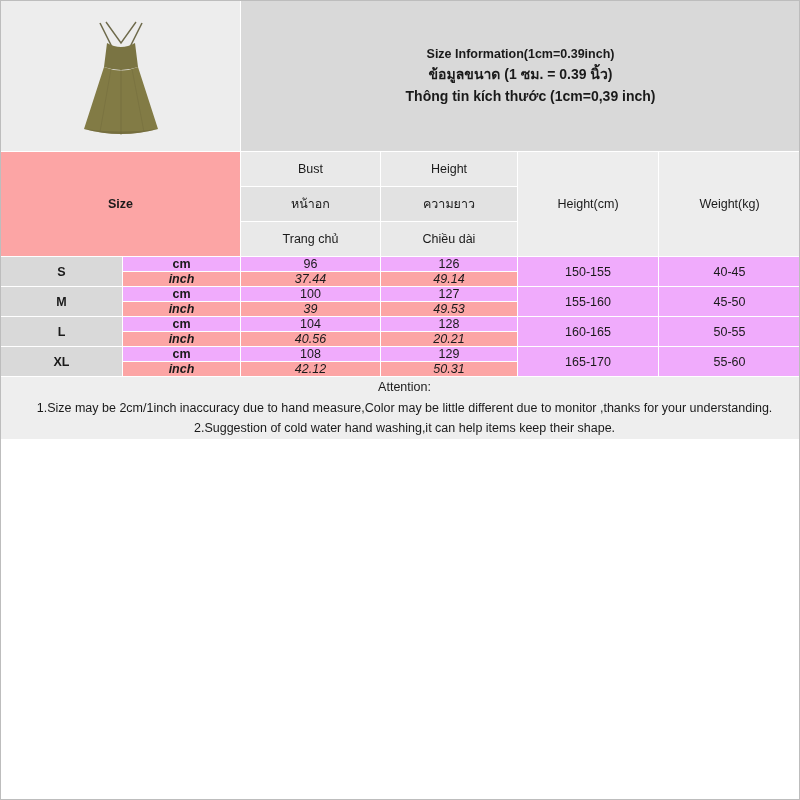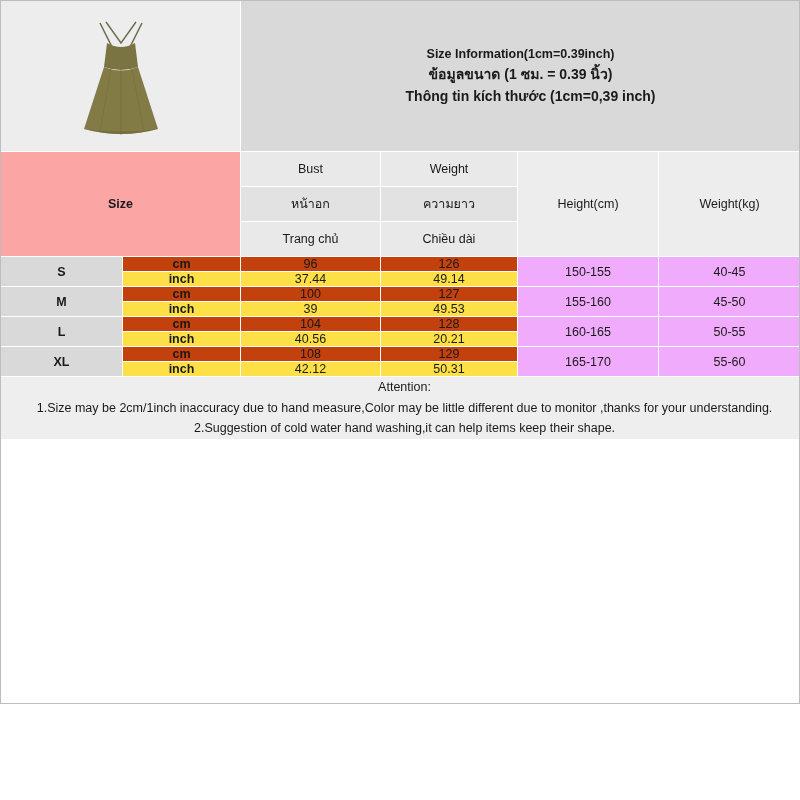--- a/index.html
+++ b/index.html
@@ -13,21 +13,21 @@
     font-family: "Liberation Sans", sans-serif;
     color: #1a1a1a;
     position: relative;
     overflow: hidden;
   }
   #sizechart {
     position: absolute;
     left: 0;
     top: 0;
     width: 800px;
-    height: 704px;
+    height: 800px;
     box-sizing: border-box;
   }
   .table {
     position: absolute;
     left: 0;
     top: 0;
     width: 800px;
     border-collapse: collapse;
     table-layout: fixed;
   }
@@ -86,22 +86,22 @@
   }
   .unit {
     font-weight: bold;
     font-size: 12.5px;
     background: #e5e5e5;
   }
   .val {
     background: #ebebeb;
     font-size: 12.5px;
   }
-  .rowband-a { background: #c2410c; }
-  .rowband-b { background: #fde047; }
+  .rowband-a { background: #f0abfc; }
+  .rowband-b { background: #fca5a5; font-style: italic; }
   .hw { background: #f0abfc; font-size: 12.5px; }
 
   .attention {
     background: #eeeeee;
     font-size: 12.5px;
     line-height: 1.65;
     padding: 8px 6px 10px 6px;
   }
   .attention .t { display: block; padding-left: 8px; }
 
@@ -161,21 +161,21 @@
         <td class="hdr-title" colspan="4">
           <span class="cell-inner">Size Information(1cm=0.39inch)</span>
           <span class="cell-inner l2">ข้อมูลขนาด (1 ซม. = 0.39 นิ้ว)</span>
           <span class="cell-inner l3">Thông tin kích thước (1cm=0,39 inch)</span>
         </td>
       </tr>
 
       <tr>
         <td class="size-word" colspan="2" rowspan="3">Size</td>
         <td class="subhdr">Bust</td>
-        <td class="subhdr">Weight</td>
+        <td class="subhdr">Height</td>
         <td class="tall-hdr" rowspan="3">Height(cm)</td>
         <td class="tall-hdr" rowspan="3">Weight(kg)</td>
       </tr>
       <tr>
         <td class="subhdr b">หน้าอก</td>
         <td class="subhdr b">ความยาว</td>
       </tr>
       <tr>
         <td class="subhdr">Trang chủ</td>
         <td class="subhdr">Chiều dài</td>

